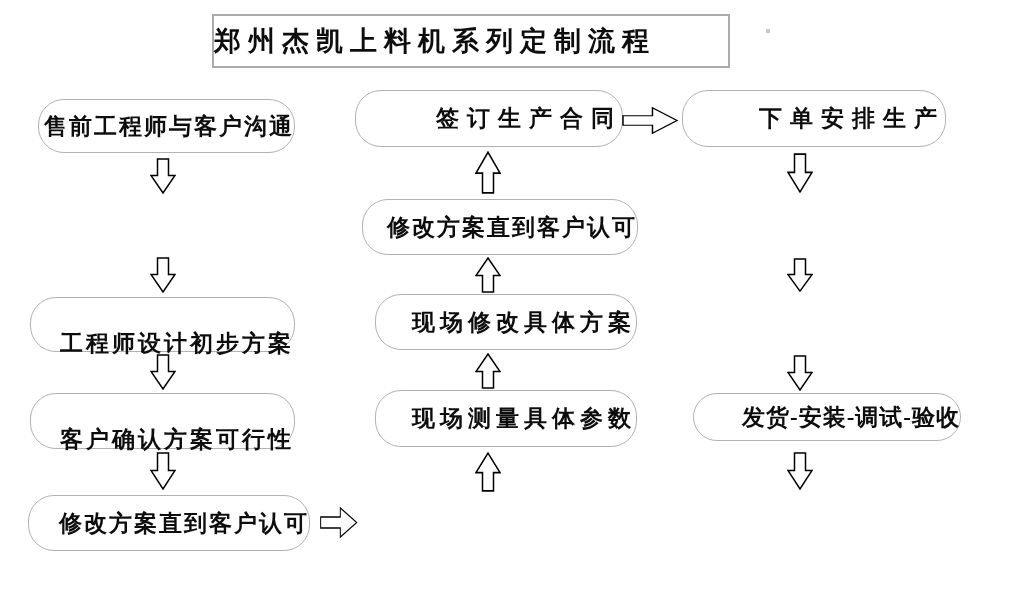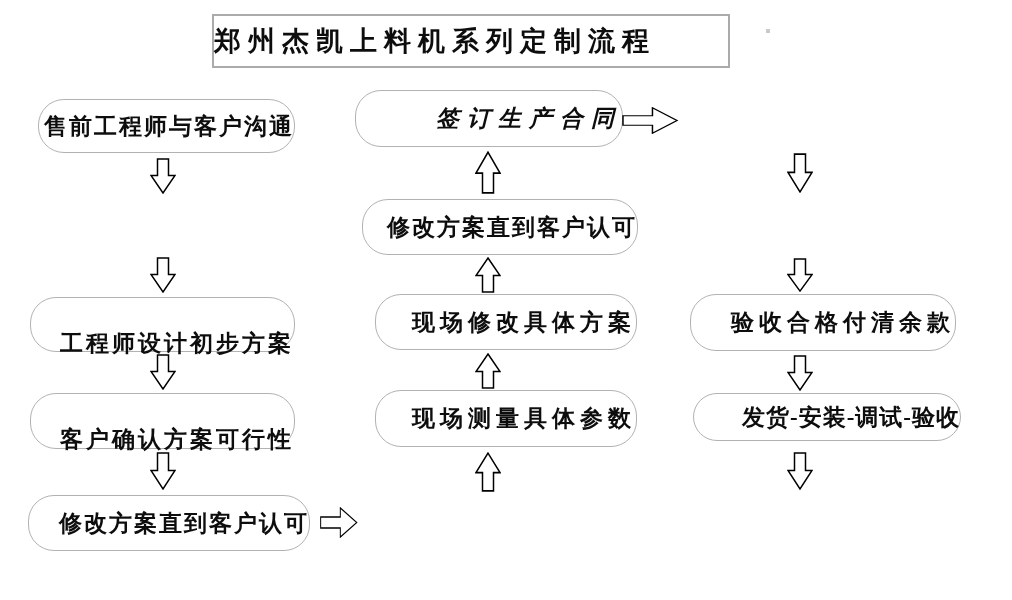--- a/index.html
+++ b/index.html
@@ -38,21 +38,21 @@
   .node .label {
     font-size: 23px;
     font-weight: bold;
     color: #0d0d0d;
     white-space: nowrap;
   }
   .ls1 .label { letter-spacing: 1px; }
   .ls2 .label { letter-spacing: 2px; }
   .ls3 .label { letter-spacing: 3px; margin-top: 37px; }
   .ls5 .label { letter-spacing: 5px; }
-  .ls8 .label { letter-spacing: 8px; font-style: italic; }
+  .ls8 .label { letter-spacing: 8px; }
   .arrow { position: absolute; display: block; }
   .arrow polygon { fill: #ffffff; stroke: #000000; stroke-width: 1.5; }
   .artifact-dot {
     position: absolute;
     left: 766px; top: 29px;
     width: 4px; height: 4px;
     background: #c9c9c9;
   }
 </style>
 </head>
@@ -84,22 +84,22 @@
   <div class="node ls2" style="left:362px;top:199px;width:276px;height:56px">
     <span class="label">修改方案直到客户认可</span>
   </div>
   <div class="node ls5" style="left:375px;top:390px;width:262px;height:57px">
     <span class="label">现场测量具体参数</span>
   </div>
   <div class="node ls5" style="left:375px;top:294px;width:262px;height:56px">
     <span class="label">现场修改具体方案</span>
   </div>
 
-  <div class="node ls5" style="left:690px;top:294px;width:266px;height:57px">
-    <span class="label">验收合格付清余款</span>
+  <div class="node ls8" style="left:682px;top:90px;width:264px;height:57px">
+    <span class="label">下单安排生产</span>
   </div>
   <div class="node ls1" style="left:693px;top:393px;width:268px;height:48px">
     <span class="label">发货-安装-调试-验收</span>
   </div>
 
   <svg class="arrow" style="left:150px;top:158px;width:26px;height:36px" viewBox="0 0 26 36" preserveAspectRatio="none">
     <polygon points="7.5,1 18.5,1 18.5,17.5 25,17.5 13,35 1,17.5 7.5,17.5"></polygon>
   </svg>
   <svg class="arrow" style="left:150px;top:257px;width:26px;height:36px" viewBox="0 0 26 36" preserveAspectRatio="none">
     <polygon points="7.5,1 18.5,1 18.5,17.5 25,17.5 13,35 1,17.5 7.5,17.5"></polygon>

